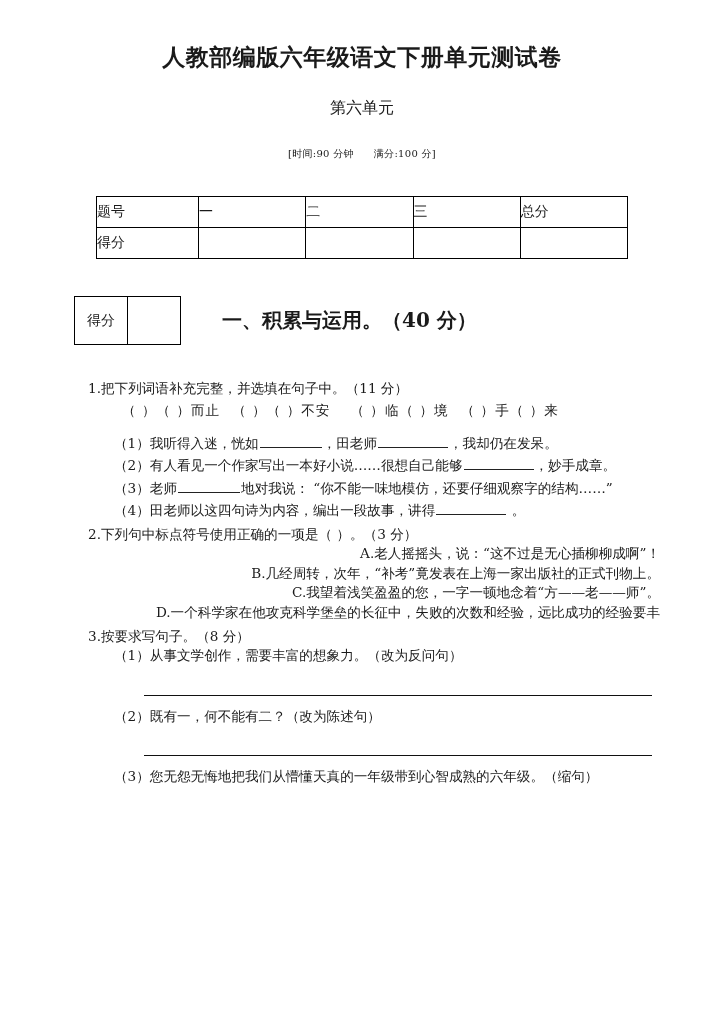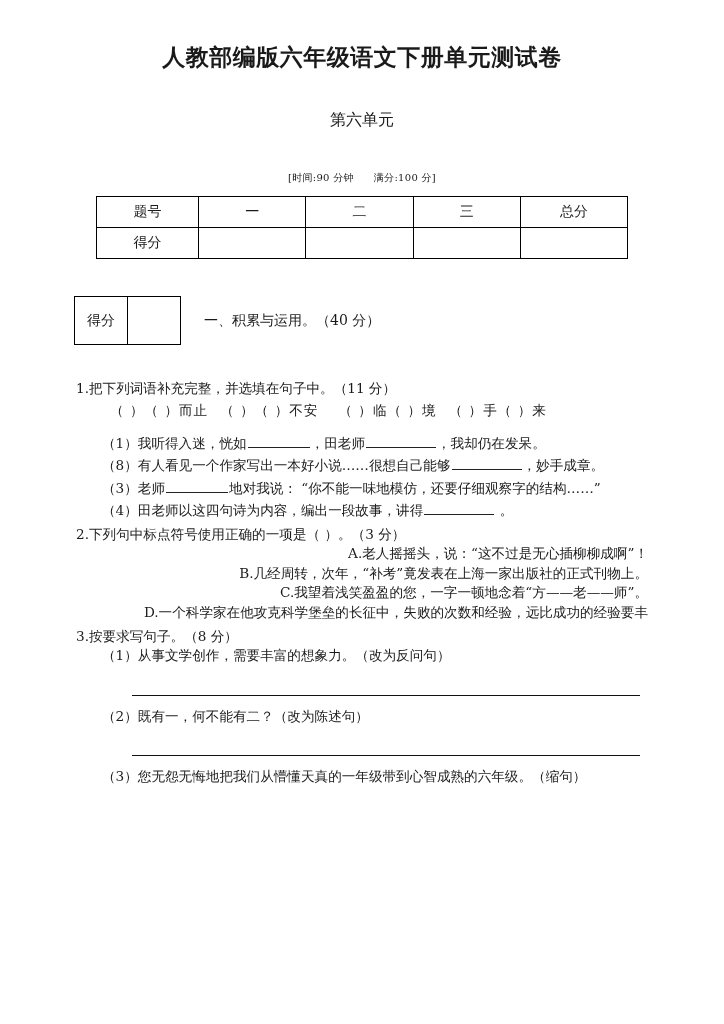--- a/index.html
+++ b/index.html
@@ -32,21 +32,21 @@
     letter-spacing: 0.5px;
     margin: 0;
     padding-top: 43px;
     line-height: 1.25;
     font-family: "DejaVu Sans", "Liberation Sans", sans-serif;
   }
   .doc-subtitle {
     text-align: center;
     font-size: 16px;
     font-weight: normal;
-    margin: 16px;
+    margin: 4px;
     padding-top: 22px;
     font-family: Liberation Mono, monospace;
   }
   .doc-meta {
     text-align: center;
     font-size: 10px;
     margin: 0;
     padding-top: 24px;
     letter-spacing: 0.3px;
   }
@@ -60,21 +60,21 @@
     width: 532px;
   }
   table.score-table {
     border-collapse: collapse;
     width: 532px;
     table-layout: fixed;
   }
   table.score-table td {
     border: 1px solid #000000;
     height: 30px;
-    text-align: center;
+    text-align: left;
     vertical-align: middle;
     font-size: 14px;
     padding: 0;
   }
   table.score-table td.lbl { width: 101px; }
 
   
   .section-row {
     position: absolute;
     left: 74px;
@@ -95,30 +95,30 @@
     align-items: center;
     justify-content: center;
     border-right: 1px solid #000000;
     font-size: 14px;
     box-sizing: border-box;
   }
   .defen-box .cell-blank {
     flex: 1;
   }
   .section-title {
-    margin-left: 23px;
-    font-size: 14px;
-    font-weight: normal;
+    margin-left: 41px;
+    font-size: 20px;
+    font-weight: bold;
     white-space: nowrap;
   }
 
   
   .body-block {
     position: absolute;
-    left: 76px;
+    left: 88px;
     top: 382px;
     width: 572px;
   }
   .q {
     font-size: 13.6px;
     line-height: 1.0;
     white-space: nowrap;
   }
   .q-main {
     padding-top: 0;
@@ -221,21 +221,21 @@
       <span>（  ）（  ）而止</span><span class="sp"></span><span>（  ）（  ）不安</span><span class="sp-wide"></span><span>（  ）临（  ）境</span><span class="sp"></span><span>（  ）手（  ）来</span>
     </div>
 
     <div class="spacer-8"></div>
 
     <div class="q q-sub">
       <span>（1）我听得入迷，恍如</span><span class="blank w-sm"></span><span>，田老师</span><span class="blank w-md"></span><span>，我却仍在发呆。</span>
     </div>
 
     <div class="q q-sub">
-      <span>（8）有人看见一个作家写出一本好小说……很想自己能够</span><span class="blank w-md"></span><span>，妙手成章。</span>
+      <span>（2）有人看见一个作家写出一本好小说……很想自己能够</span><span class="blank w-md"></span><span>，妙手成章。</span>
     </div>
 
     <div class="q q-sub">
       <span>（3）老师</span><span class="blank w-sm"></span><span>地对我说：  “你不能一味地模仿，还要仔细观察字的结构……”</span>
     </div>
 
     <div class="q q-sub">
       <span>（4）田老师以这四句诗为内容，编出一段故事，讲得</span><span class="blank w-md"></span><span> 。</span>
     </div>
 

